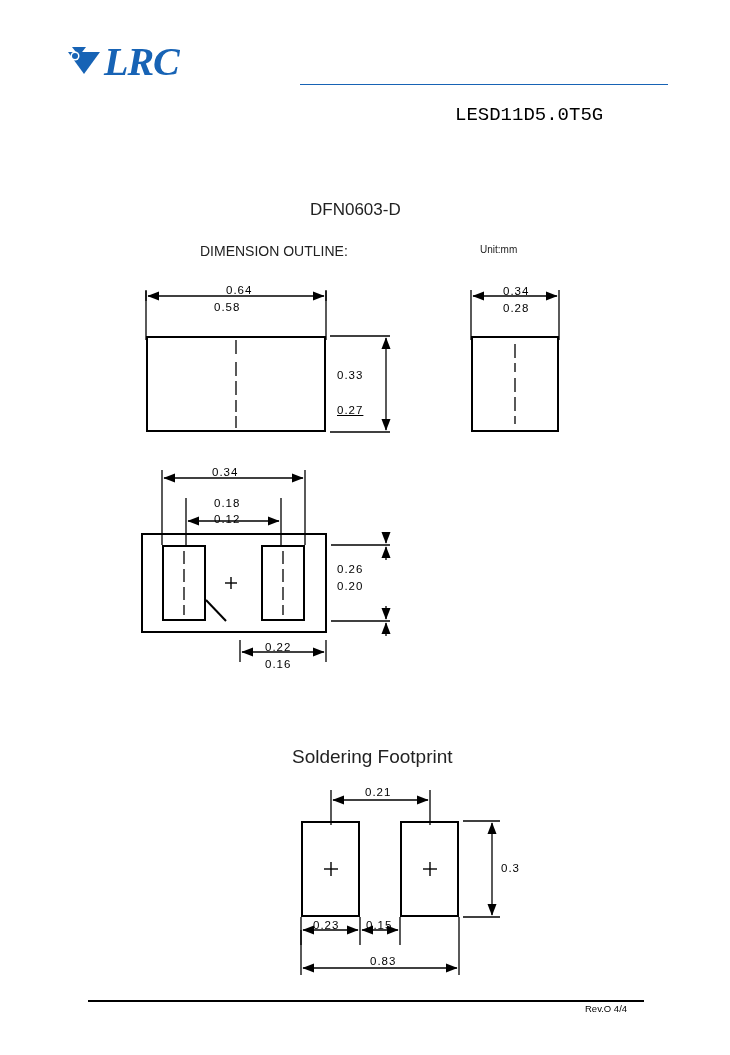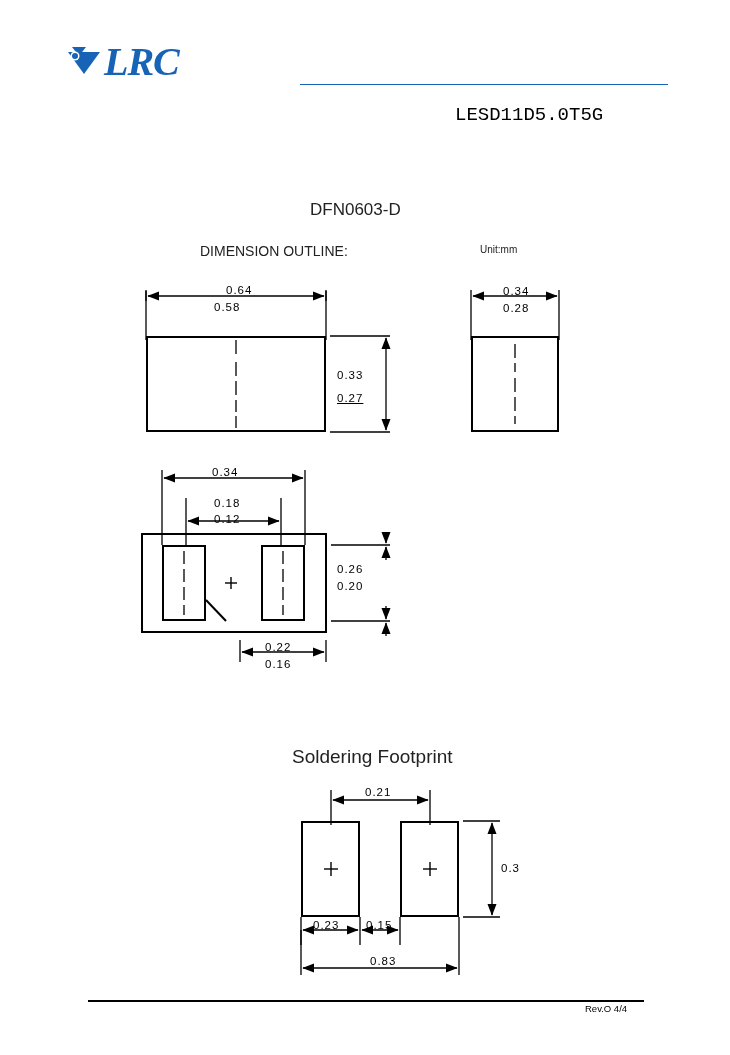--- a/index.html
+++ b/index.html
@@ -248,21 +248,21 @@
       <line x1="324" y1="869" x2="338" y2="869"></line>
       <line x1="331" y1="862" x2="331" y2="876"></line>
       <line x1="423" y1="869" x2="437" y2="869"></line>
       <line x1="430" y1="862" x2="430" y2="876"></line>
     </g>
   </svg>
 
   <div class="dimtext" style="left:214px; top:284px;padding-left:12px;">0.64</div>
   <div class="dimtext" style="left:214px; top:301px;">0.58</div>
   <div class="dimtext" style="left:337px; top:369px;">0.33</div>
-  <div class="dimtext" style="left:337px; top:392px;text-decoration:underline;">0.27</div>
+  <div class="dimtext" style="left:337px; top:404px;text-decoration:underline;">0.27</div>
 
   <div class="dimtext" style="left:503px; top:285px;">0.34</div>
   <div class="dimtext" style="left:503px; top:302px;">0.28</div>
 
   <div class="dimtext" style="left:212px; top:466px;">0.34</div>
   <div class="dimtext" style="left:214px; top:497px;">0.18</div>
   <div class="dimtext" style="left:214px; top:513px;">0.12</div>
   <div class="dimtext" style="left:337px; top:563px;">0.26</div>
   <div class="dimtext" style="left:337px; top:580px;">0.20</div>
   <div class="dimtext" style="left:265px; top:641px;">0.22</div>

